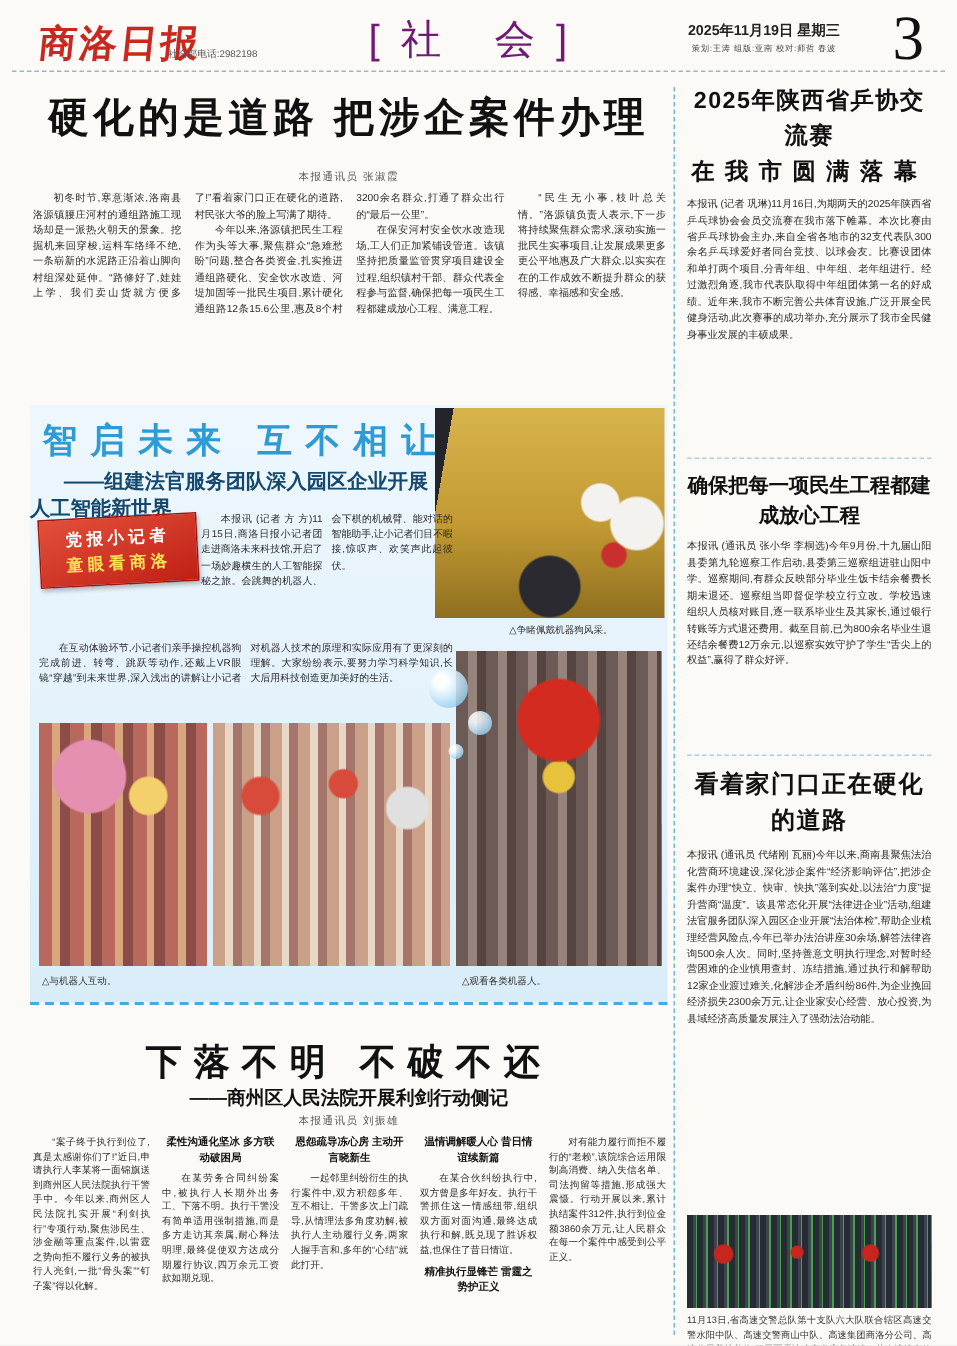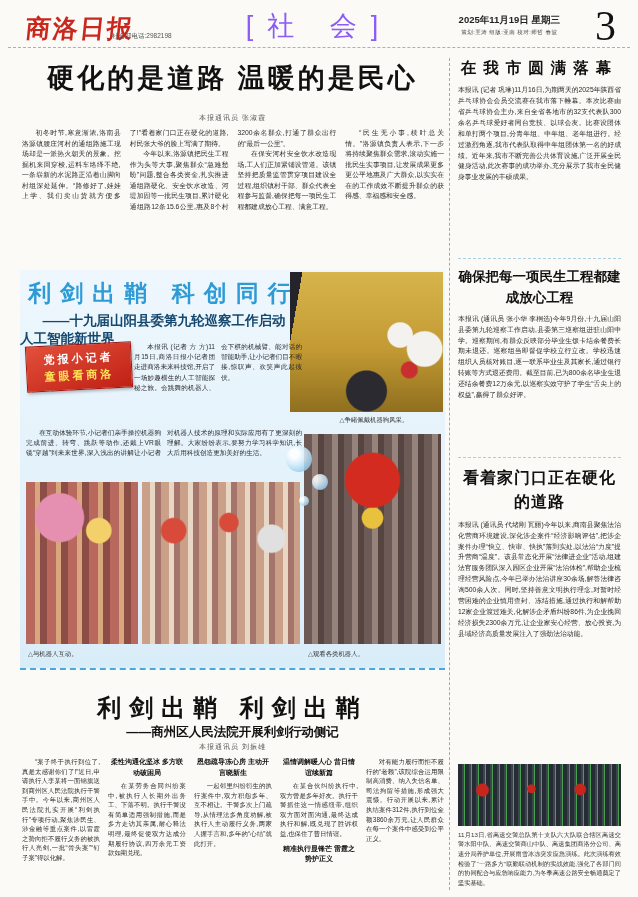--- a/index.html
+++ b/index.html
@@ -3,21 +3,21 @@
 <meta charset="utf-8">
 <style>
   html,body{margin:0;padding:0;background:#e8e6e1;}
   .page{position:relative;width:638px;height:897px;margin:0 auto;background:#fbfaf6;
         font-family:"Liberation Sans","DejaVu Sans",sans-serif;color:#222;overflow:hidden;}
   .abs{position:absolute;}
   
   .logo{left:26px;top:12px;font-family:"Liberation Serif","DejaVu Serif",serif;
         font-size:25px;font-weight:bold;color:#c8281e;transform:skewX(-6deg);letter-spacing:2px;}
   .dept-phone{left:112px;top:32px;font-size:6.5px;color:#555;}
-  .section-title{left:0;right:0;top:8px;text-align:center;font-size:27px;color:#8b5cf6;
+  .section-title{left:0;right:0;top:8px;text-align:center;font-size:27px;color:#701a75;
         letter-spacing:14px;font-weight:400;}
   .date-block{right:78px;top:14px;text-align:center;}
   .date-line{font-size:9.5px;font-weight:bold;color:#222;}
   .credits{font-size:5.5px;color:#444;margin-top:2px;letter-spacing:.5px;}
   .page-num{right:22px;top:2px;font-family:"Liberation Serif",serif;font-size:42px;color:#111;}
   .header-rule{left:8px;right:8px;top:47px;border-top:1.5px dashed #9fb4c0;}
   
   .headline{font-weight:bold;color:#111;text-align:center;}
   .subline{font-weight:bold;color:#111;text-align:center;}
   .byline{font-size:7px;color:#555;text-align:center;letter-spacing:1px;}
@@ -119,32 +119,32 @@
   <div class="abs dept-phone">社会部电话:2982198</div>
   <div class="abs section-title">[社 会]</div>
   <div class="abs date-block">
     <div class="date-line">2025年11月19日 星期三</div>
     <div class="credits">策划:王涛 组版:亚南 校对:师哲 春波</div>
   </div>
   <div class="abs page-num">3</div>
   <div class="abs header-rule"></div>
   <div class="abs vdivider"></div>
 
-  <div class="abs headline road-title">硬化的是道路  温暖的是民心</div>
+  <div class="abs headline road-title">硬化的是道路  把涉企案件办理</div>
   <div class="abs byline road-byline">本报通讯员  张淑霞</div>
   <div class="abs bodytext road-body">
     <p>初冬时节,寒意渐浓,洛南县洛源镇腰庄河村的通组路施工现场却是一派热火朝天的景象。挖掘机来回穿梭,运料车络绎不绝,一条崭新的水泥路正沿着山脚向村组深处延伸。“路修好了,娃娃上学、我们卖山货就方便多了!”看着家门口正在硬化的道路,村民张大爷的脸上写满了期待。</p>
     <p>今年以来,洛源镇把民生工程作为头等大事,聚焦群众“急难愁盼”问题,整合各类资金,扎实推进通组路硬化、安全饮水改造、河堤加固等一批民生项目,累计硬化通组路12条15.6公里,惠及8个村3200余名群众,打通了群众出行的“最后一公里”。</p>
     <p>在保安河村安全饮水改造现场,工人们正加紧铺设管道。该镇坚持把质量监管贯穿项目建设全过程,组织镇村干部、群众代表全程参与监督,确保把每一项民生工程都建成放心工程、满意工程。</p>
     <p>“民生无小事,枝叶总关情。”洛源镇负责人表示,下一步将持续聚焦群众需求,滚动实施一批民生实事项目,让发展成果更多更公平地惠及广大群众,以实实在在的工作成效不断提升群众的获得感、幸福感和安全感。</p>
   </div>
 
   <div class="abs feature">
-    <div class="abs feat-title">利剑出鞘  科创同行</div>
-    <div class="abs feat-sub1">——十九届山阳县委第九轮巡察工作启动</div>
+    <div class="abs feat-title">智启未来  互不相让</div>
+    <div class="abs feat-sub1">——组建法官服务团队深入园区企业开展</div>
     <div class="abs feat-sub2">人工智能新世界</div>
 
     <div class="abs ph ph-computers"></div>
 
     <div class="abs badge">
       <span class="badge-l1">党报小记者</span>
       <span class="badge-l2">童眼看商洛</span>
     </div>
 
     <div class="abs bodytext feat-textA">
@@ -161,36 +161,37 @@
     <div class="abs ph ph-tall-right"></div>
 
     <div class="abs bubble b1"></div>
     <div class="abs bubble b2"></div>
     <div class="abs bubble b3"></div>
 
     <div class="abs caption cap-left">△与机器人互动。</div>
     <div class="abs caption cap-right">△观看各类机器人。</div>
   </div>
 
-  <div class="abs headline sword-title">利剑出鞘  利剑出鞘</div>
+  <div class="abs headline sword-title">下落不明  不破不还</div>
   <div class="abs subline sword-sub">——商州区人民法院开展利剑行动侧记</div>
   <div class="abs byline sword-byline">本报通讯员  刘振雄</div>
   <div class="abs bodytext sword-body">
     <p>“案子终于执行到位了,真是太感谢你们了!”近日,申请执行人李某将一面锦旗送到商州区人民法院执行干警手中。今年以来,商州区人民法院扎实开展“利剑执行”专项行动,聚焦涉民生、涉金融等重点案件,以雷霆之势向拒不履行义务的被执行人亮剑,一批“骨头案”“钉子案”得以化解。</p>
     <span class="subhead">柔性沟通化坚冰 多方联动破困局</span>
     <p>在某劳务合同纠纷案中,被执行人长期外出务工、下落不明。执行干警没有简单适用强制措施,而是多方走访其亲属,耐心释法明理,最终促使双方达成分期履行协议,四万余元工资款如期兑现。</p>
     <span class="subhead">恩怨疏导冻心房 主动开言晓新生</span>
     <p>一起邻里纠纷衍生的执行案件中,双方积怨多年、互不相让。干警多次上门疏导,从情理法多角度劝解,被执行人主动履行义务,两家人握手言和,多年的“心结”就此打开。</p>
     <span class="subhead">温情调解暖人心 昔日情谊续新篇</span>
     <p>在某合伙纠纷执行中,双方曾是多年好友。执行干警抓住这一情感纽带,组织双方面对面沟通,最终达成执行和解,既兑现了胜诉权益,也保住了昔日情谊。</p>
     <span class="subhead">精准执行显锋芒 雷霆之势护正义</span>
     <p>对有能力履行而拒不履行的“老赖”,该院综合运用限制高消费、纳入失信名单、司法拘留等措施,形成强大震慑。行动开展以来,累计执结案件312件,执行到位金额3860余万元,让人民群众在每一个案件中感受到公平正义。</p>
   </div>
 
   <div class="abs rcol">
+    <div class="r-title r1-t">2025年陕西省乒协交流赛</div>
     <div class="r-title r1-t2">在我市圆满落幕</div>
     <div class="r-body" style="height:164px;">本报讯 (记者 巩琳)11月16日,为期两天的2025年陕西省乒乓球协会会员交流赛在我市落下帷幕。本次比赛由省乒乓球协会主办,来自全省各地市的32支代表队300余名乒乓球爱好者同台竞技、以球会友。比赛设团体和单打两个项目,分青年组、中年组、老年组进行。经过激烈角逐,我市代表队取得中年组团体第一名的好成绩。近年来,我市不断完善公共体育设施,广泛开展全民健身活动,此次赛事的成功举办,充分展示了我市全民健身事业发展的丰硕成果。</div>
 
     <div class="r-sep"></div>
     <div class="r-title r2-t">确保把每一项民生工程都建成放心工程</div>
     <div class="r-body" style="height:134px;">本报讯 (通讯员 张小华 李桐选)今年9月份,十九届山阳县委第九轮巡察工作启动,县委第三巡察组进驻山阳中学。巡察期间,有群众反映部分毕业生饭卡结余餐费长期未退还。巡察组当即督促学校立行立改。学校迅速组织人员核对账目,逐一联系毕业生及其家长,通过银行转账等方式退还费用。截至目前,已为800余名毕业生退还结余餐费12万余元,以巡察实效守护了学生“舌尖上的权益”,赢得了群众好评。</div>
 
     <div class="r-sep"></div>
     <div class="r-title r3-t">看着家门口正在硬化的道路</div>
     <div class="r-body" style="height:236px;">本报讯 (通讯员 代绪刚 瓦丽)今年以来,商南县聚焦法治化营商环境建设,深化涉企案件“经济影响评估”,把涉企案件办理“快立、快审、快执”落到实处,以法治“力度”提升营商“温度”。该县常态化开展“法律进企业”活动,组建法官服务团队深入园区企业开展“法治体检”,帮助企业梳理经营风险点,今年已举办法治讲座30余场,解答法律咨询500余人次。同时,坚持善意文明执行理念,对暂时经营困难的企业慎用查封、冻结措施,通过执行和解帮助12家企业渡过难关,化解涉企矛盾纠纷86件,为企业挽回经济损失2300余万元,让企业家安心经营、放心投资,为县域经济高质量发展注入了强劲法治动能。</div>

